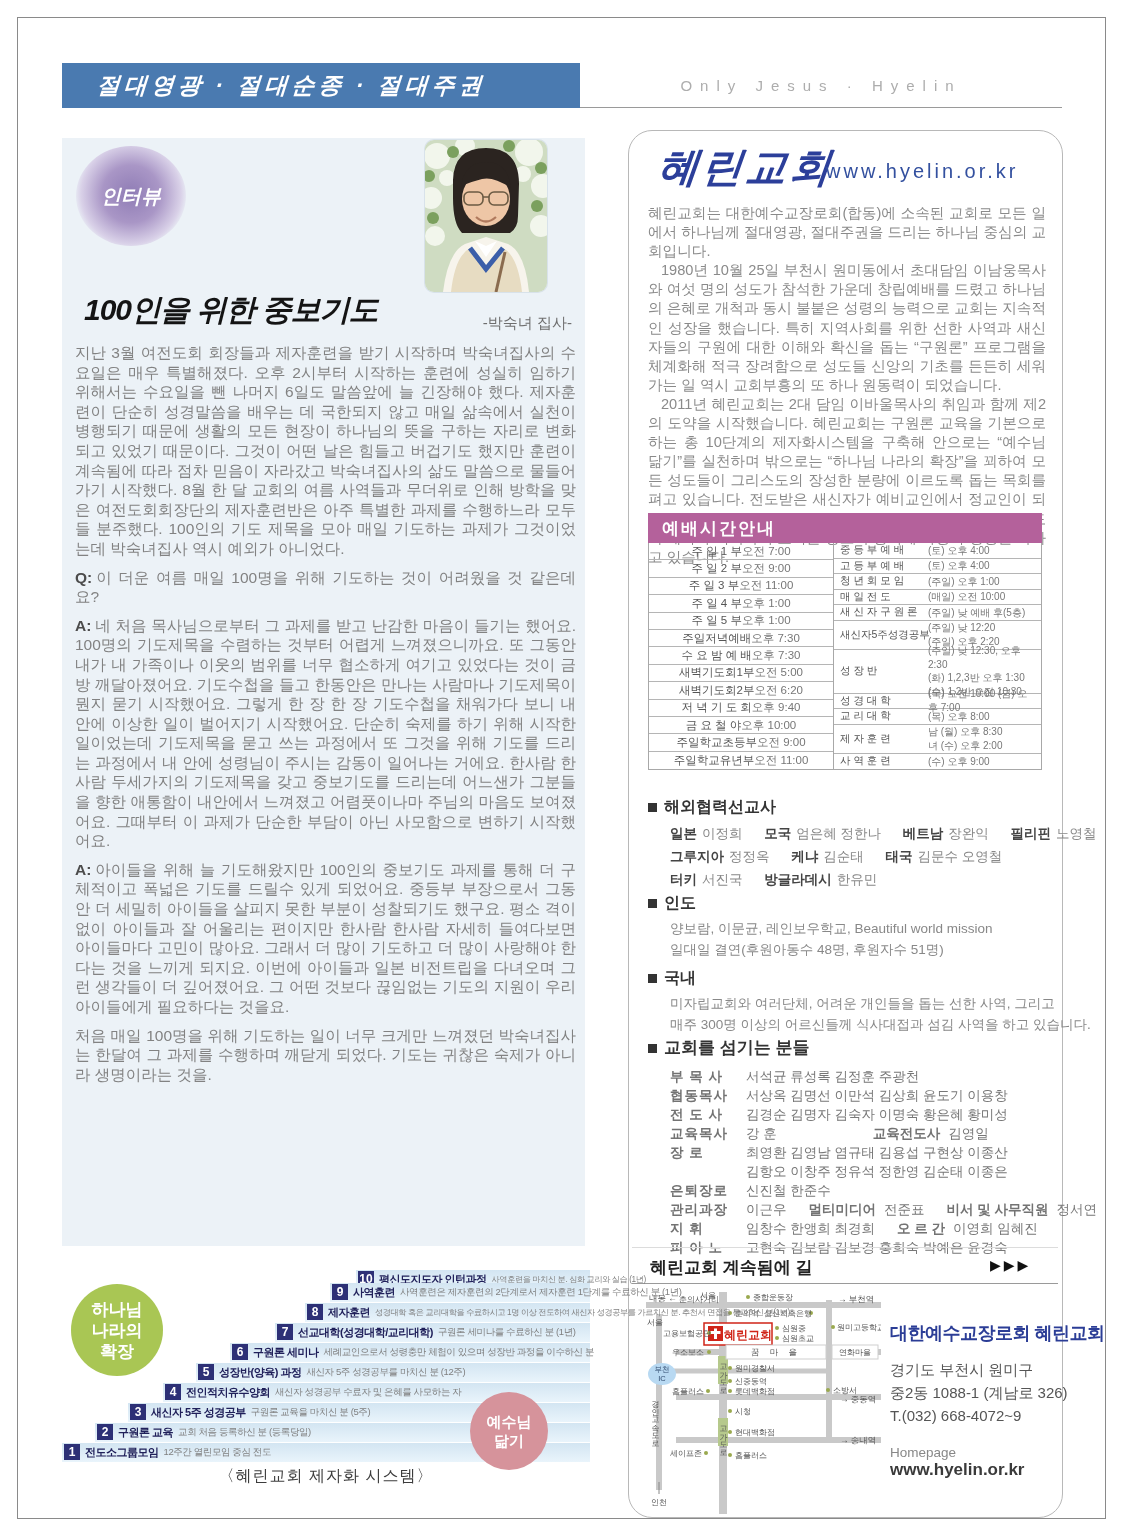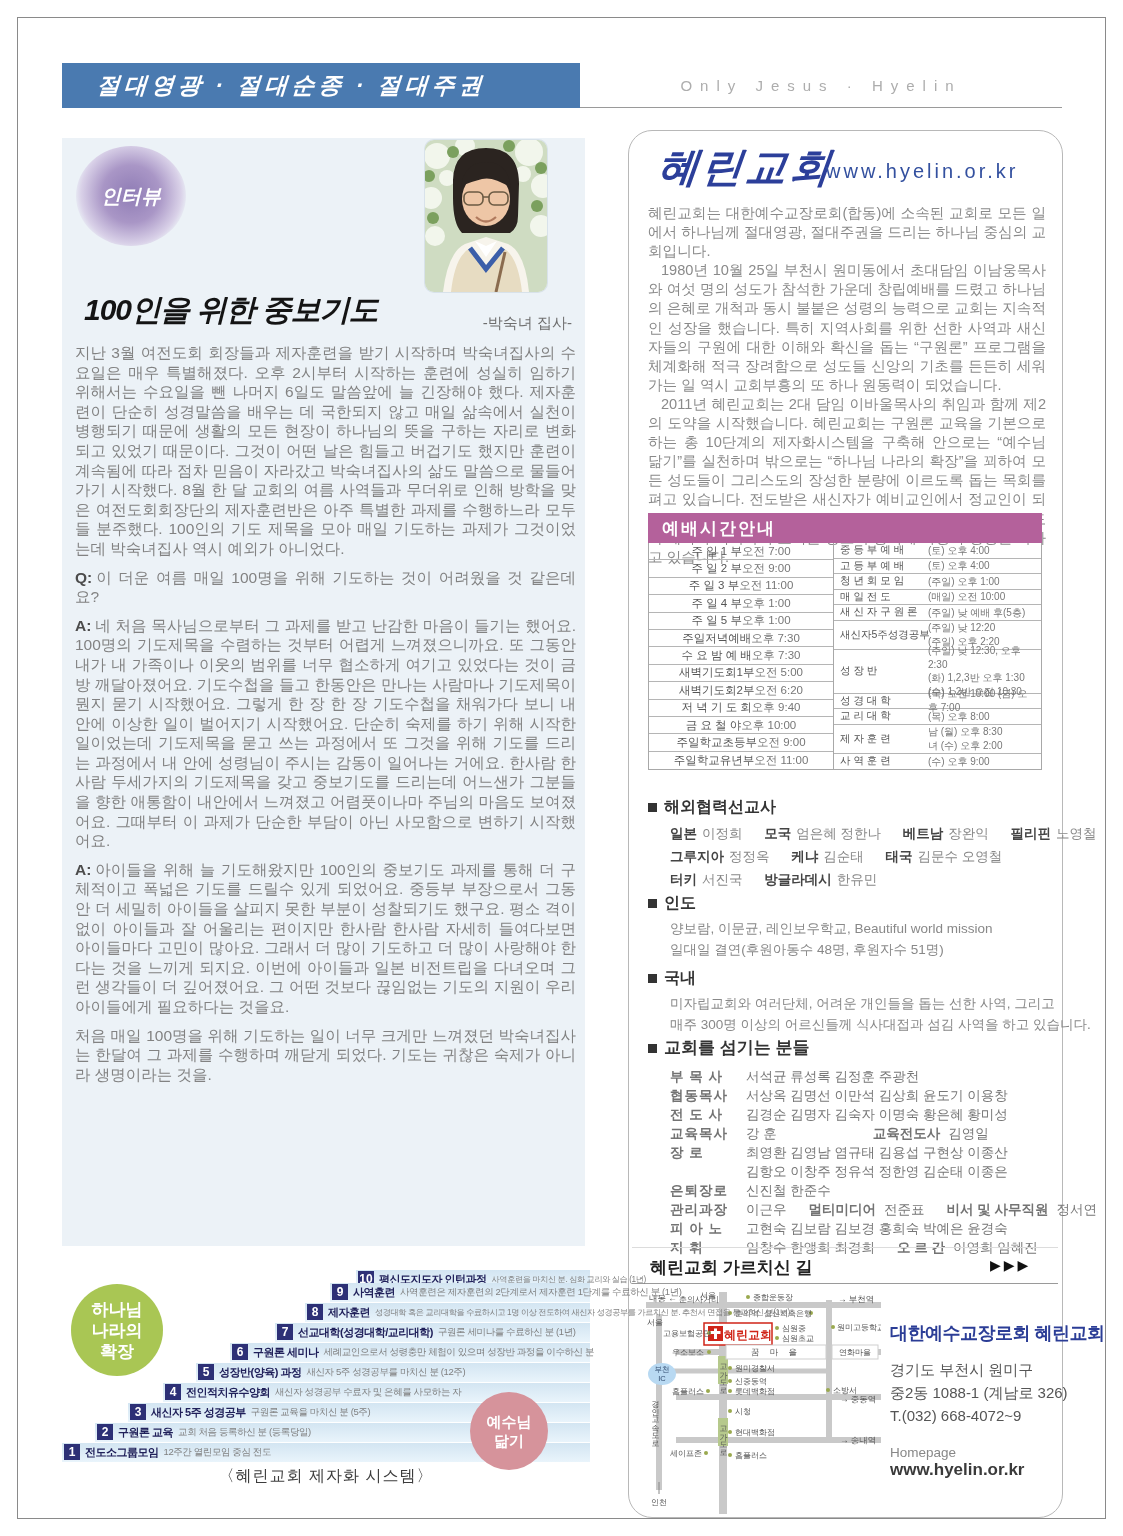--- a/index.html
+++ b/index.html
@@ -358,34 +358,34 @@
       </div>
     <div class="stf">
         <span class="role">관리과장</span>
         <span class="nm">이근우</span>
         <span class="role sub">멀티미디어</span>
         <span class="nm">전준표</span>
         <span class="role sub">비서 및 사무직원</span>
         <span class="nm">정서연</span>
       </div>
     <div class="stf">
-        <span class="role">피 아 노</span>
-        <span class="nm">고현숙 김보람 김보경 홍희숙 박예은 윤경숙</span>
-      </div>
-    <div class="stf">
         <span class="role">지    휘</span>
         <span class="nm">임창수 한앵희 최경희</span>
         <span class="role sub">오 르 간</span>
         <span class="nm">이영희 임혜진</span>
       </div>
+    <div class="stf">
+        <span class="role">피 아 노</span>
+        <span class="nm">고현숙 김보람 김보경 홍희숙 박예은 윤경숙</span>
+      </div>
   </div>
 </div>
 
 <div class="abs div-line dir-rule0"></div>
-<div class="abs dir-hd">혜린교회 가르치신 길</div>
+<div class="abs dir-hd">혜린교회 계속됨에 길</div>
 <div class="abs dir-arrows">▶▶▶</div>
 <div class="abs div-line dir-rule"></div>
 
 <div class="abs mapbox">
 <svg width="235" height="222" viewBox="0 0 235 222">
   <g stroke="#c9c9c9">
     <line x1="0" y1="13" x2="235" y2="13" stroke-width="6"></line>
     <line x1="13" y1="22" x2="13" y2="198" stroke-width="6"></line>
     <line x1="77" y1="0" x2="77" y2="222" stroke-width="8"></line>
     <line x1="183" y1="8" x2="183" y2="150" stroke-width="6"></line>

